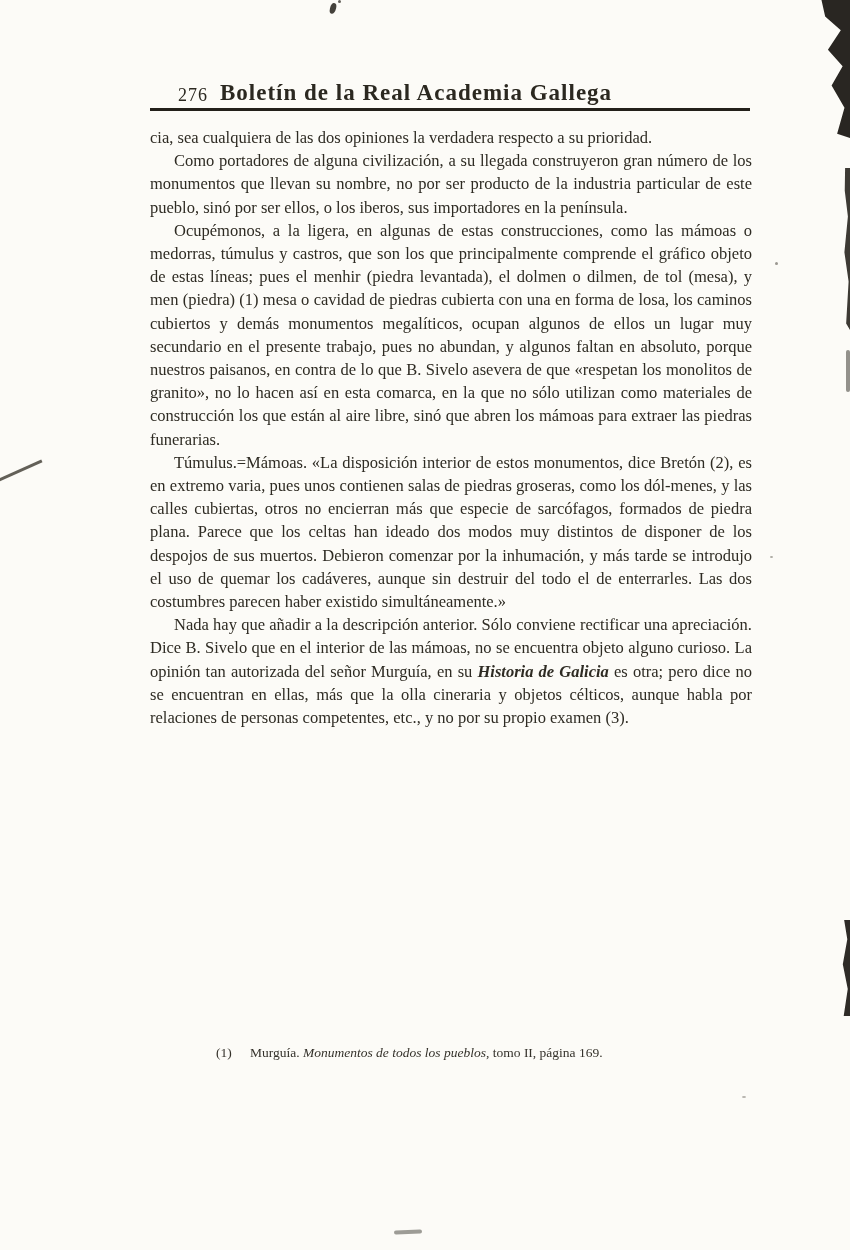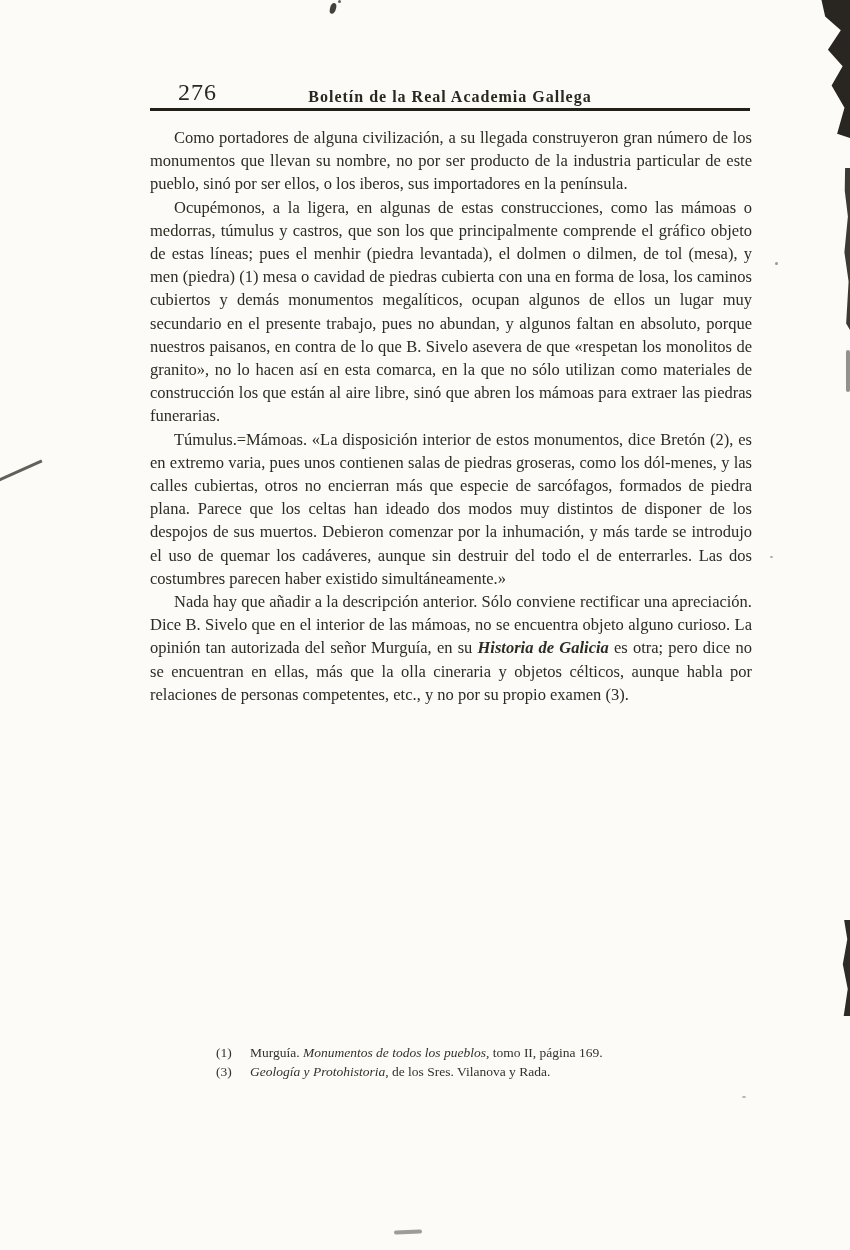--- a/index.html
+++ b/index.html
@@ -14,26 +14,26 @@
   .page { position: absolute; inset: 0; }
 
   
   .header {
     position: absolute;
     top: 80px; left: 150px; width: 600px;
     height: 26px;
   }
   .page-number {
     position: absolute; left: 28px; bottom: 0;
-    font-size: 24px; letter-spacing: 1px; color: #2b2820;
+    font-size: 18px; letter-spacing: 1px; color: #2b2820;
   }
   .header-title {
     position: absolute; left: 70px; right: 70px; bottom: 0;
-    text-align: center; font-weight: bold;
-    font-size: 16px; letter-spacing: 1px; color: #2b2820;
+    text-align: left; font-weight: bold;
+    font-size: 23px; letter-spacing: 1px; color: #2b2820;
   }
   .header-rule {
     position: absolute;
     top: 108px; left: 150px; width: 600px; height: 2.5px;
     background: #23201a;
   }
 
   
   .body-text {
     position: absolute;
@@ -110,41 +110,41 @@
 
 <div class="page">
 
   <div class="header">
     <span class="page-number">276</span>
     <span class="header-title">Boletín de la Real Academia Gallega</span>
   </div>
   <div class="header-rule"></div>
 
   <div class="body-text">
+    <p class="no-indent">
+      <span>cia, sea cualquiera de las dos opiniones la verdadera respecto a su prioridad.</span>
+    </p>
     <p>
       <span>Como portadores de alguna civilización, a su llegada construyeron gran número de los monumentos que llevan su nombre, no por ser producto de la industria particular de este pueblo, sinó por ser ellos, o los iberos, sus importadores en la península.</span>
     </p>
     <p>
       <span>Ocupémonos, a la ligera, en algunas de estas construcciones, como las mámoas o medorras, túmulus y castros, que son los que principalmente comprende el gráfico objeto de estas líneas; pues el menhir (piedra levantada), el dolmen o dilmen, de tol (mesa), y men (piedra) (1) mesa o cavidad de piedras cubierta con una en forma de losa, los caminos cubiertos y demás monumentos megalíticos, ocupan algunos de ellos un lugar muy secundario en el presente trabajo, pues no abundan, y algunos faltan en absoluto, porque nuestros paisanos, en contra de lo que B. Sivelo asevera de que «respetan los monolitos de granito», no lo hacen así en esta comarca, en la que no sólo utilizan como materiales de construcción los que están al aire libre, sinó que abren los mámoas para extraer las piedras funerarias.</span>
     </p>
     <p>
       <span>Túmulus.=Mámoas. «La disposición interior de estos monumentos, dice Bretón (2), es en extremo varia, pues unos contienen salas de piedras groseras, como los dól-menes, y las calles cubiertas, otros no encierran más que especie de sarcófagos, formados de piedra plana. Parece que los celtas han ideado dos modos muy distintos de disponer de los despojos de sus muertos. Debieron comenzar por la inhumación, y más tarde se introdujo el uso de quemar los cadáveres, aunque sin destruir del todo el de enterrarles. Las dos costumbres parecen haber existido simultáneamente.»</span>
     </p>
     <p>
       <span>Nada hay que añadir a la descripción anterior. Sólo conviene rectificar una apreciación. Dice B. Sivelo que en el interior de las mámoas, no se encuentra objeto alguno curioso. La opinión tan autorizada del señor Murguía, en su </span><span class="it-b">Historia de Galicia</span><span> es otra; pero dice no se encuentran en ellas, más que la olla cineraria y objetos célticos, aunque habla por relaciones de personas competentes, etc., y no por su propio examen (3).</span>
     </p>
   </div>
 
   <div class="footnotes">
     <div class="footnote">
       <span class="fn-num">(1)</span><span>Murguía. </span><span class="it">Monumentos de todos los pueblos</span><span>, tomo II, página 169.</span>
     </div>
-    <div class="footnote">
-      <span class="fn-num">(3)</span><span></span><span class="it">Geología y Protohistoria</span><span>, de los Sres. Vilanova y Rada.</span>
-    </div>
   </div>
 
   <div class="artifact corner-blob"></div>
   <div class="artifact edge-streak-a"></div>
   <div class="artifact edge-streak-b"></div>
   <div class="artifact edge-streak-c"></div>
   <div class="artifact left-slash"></div>
   <div class="artifact top-speck"></div>
   <div class="artifact top-speck-dot"></div>
   <div class="artifact bottom-mark"></div>

